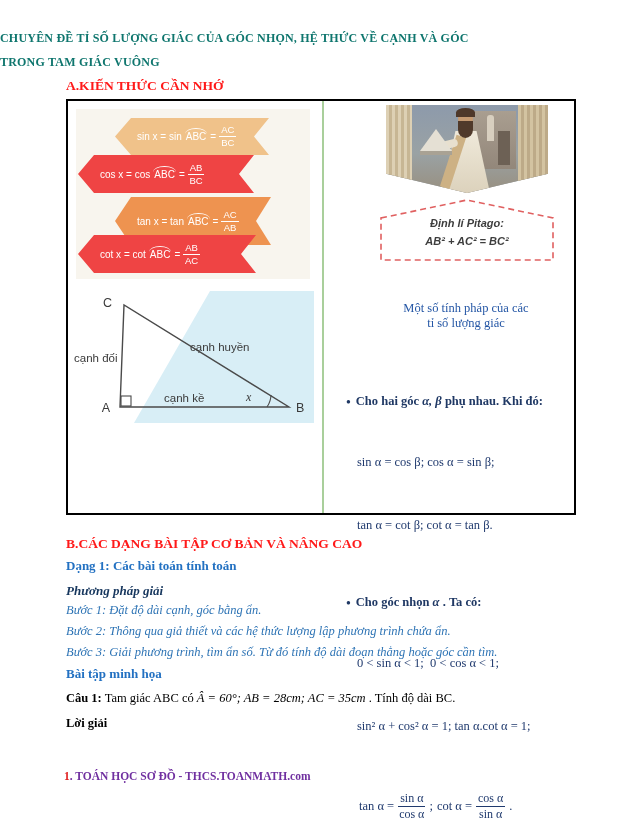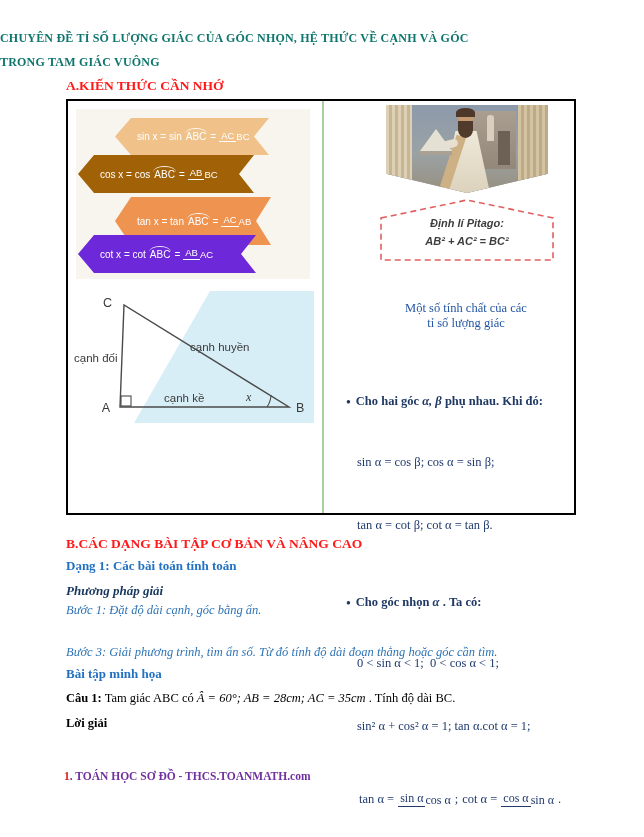--- a/index.html
+++ b/index.html
@@ -27,21 +27,21 @@
              padding-left:22px;box-sizing:border-box;
              clip-path:polygon(16px 0,100% 0,calc(100% - 15px) 50%,100% 100%,16px 100%,0 50%);}
   .r1{left:39px;top:9px;width:154px;}
   .r2{left:2px;top:46px;width:176px;height:38px;}
   .r3{left:39px;top:88px;width:156px;height:48px;}
   .r4{left:2px;top:126px;width:178px;height:38px;}
   .arc{position:relative;padding:0 1px;}
   .arc::before{content:"";position:absolute;left:0;right:0;top:-3px;height:5px;
                border-top:1.3px solid rgba(255,255,255,.95);
                border-radius:50% 50% 0 0 / 100% 100% 0 0;}
-  .frac{display:inline-flex;flex-direction:row;align-items:center;line-height:1.05;}
+  .frac{display:inline-flex;flex-direction:column;align-items:center;line-height:1.05;}
   .frac .num{border-bottom:1px solid currentColor;padding:0 2px 1px;}
   .frac .den{padding-top:1px;}
   .fr-sm{font-size:9.5px;}
 
   
   .tri-fig{position:absolute;left:6px;top:190px;width:240px;height:140px;background:#fff;}
   .tri-fig text{font-family:"Liberation Sans",sans-serif;font-size:11.5px;fill:#3a3a3a;}
   .tri-fig .vlabel{font-size:12.5px;}
   .tri-fig .xlabel{font-family:"Liberation Serif",serif;font-style:italic;font-size:12px;}
 
@@ -123,39 +123,39 @@
       <div class="arrow-img">
         <div class="arrow-row r1" style="background-color: rgb(240, 194, 138);">
           <span>sin x = sin</span>
           <span class="arc">ABC</span>
           <span>=</span>
           <span class="frac fr-sm">
               <span class="num">AC</span>
               <span class="den">BC</span>
             </span>
         </div>
-        <div class="arrow-row r2" style="background-color: #a16207;">
+        <div class="arrow-row r2" style="background-color: #ef4444;">
           <span>cos x = cos</span>
           <span class="arc">ABC</span>
           <span>=</span>
           <span class="frac fr-sm">
               <span class="num">AB</span>
               <span class="den">BC</span>
             </span>
         </div>
         <div class="arrow-row r3" style="background-color: rgb(238, 147, 80);">
           <span>tan x = tan</span>
           <span class="arc">ABC</span>
           <span>=</span>
           <span class="frac fr-sm">
               <span class="num">AC</span>
               <span class="den">AB</span>
             </span>
         </div>
-        <div class="arrow-row r4" style="background-color: #6d28d9;">
+        <div class="arrow-row r4" style="background-color: #ef4444;">
           <span>cot x = cot</span>
           <span class="arc">ABC</span>
           <span>=</span>
           <span class="frac fr-sm">
               <span class="num">AB</span>
               <span class="den">AC</span>
             </span>
         </div>
       </div>
 
@@ -197,21 +197,21 @@
 
       <div class="pitago">
         <svg width="178" height="66" viewBox="0 0 178 66">
           <path d="M3,21 L89,3 L175,21 L175,63 L3,63 Z" fill="none" stroke="#e06060" stroke-width="1.6" stroke-dasharray="6,4"></path>
         </svg>
         <div class="p-text p-title">Định lí Pitago:</div>
         <div class="p-text p-formula">AB² + AC² = BC²</div>
       </div>
 
       <div class="props">
-        <div class="p-center"><span>Một số tính chất của các</span><br><span>tỉ số lượng giác</span></div>
+        <div class="p-center"><span>Một số tính pháp của các</span><br><span>tỉ số lượng giác</span></div>
 
         <div class="bullet-line">
           <span class="bullet-dot">●</span>
           <span><span>Cho hai góc </span><span class="gmath">α, β</span><span> phụ nhau. Khi đó:</span></span>
         </div>
         <div class="mline">sin α = cos β; cos α = sin β;</div>
         <div class="mline">tan α = cot β; cot α = tan β.</div>
 
         <div class="bullet-line">
           <span class="bullet-dot">●</span>
@@ -229,20 +229,21 @@
           <span>.</span>
         </div>
       </div>
     </div>
   </div>
 
   <div class="red-head hb">B.CÁC DẠNG BÀI TẬP CƠ BẢN VÀ NÂNG CAO</div>
   <div class="line dang1">Dạng 1: Các bài toán tính toán</div>
   <div class="line ppg">Phương pháp giải</div>
   <div class="line buoc b1">Bước 1: Đặt độ dài cạnh, góc bằng ẩn.</div>
+  <div class="line buoc b2">Bước 2: Thông qua giả thiết và các hệ thức lượng lập phương trình chứa ẩn.</div>
   <div class="line buoc b3">Bước 3: Giải phương trình, tìm ẩn số. Từ đó tính độ dài đoạn thẳng hoặc góc cần tìm.</div>
   <div class="line btmh">Bài tập minh họa</div>
 
   <div class="line cau1">
     <span class="lbl">Câu 1:</span><span> Tam giác ABC có </span><span class="math">Â = 60°; AB = 28cm; AC = 35cm</span><span> . Tính độ dài BC.</span>
   </div>
 
   <div class="line loigiai">Lời giải</div>
 
   <div class="footer">

